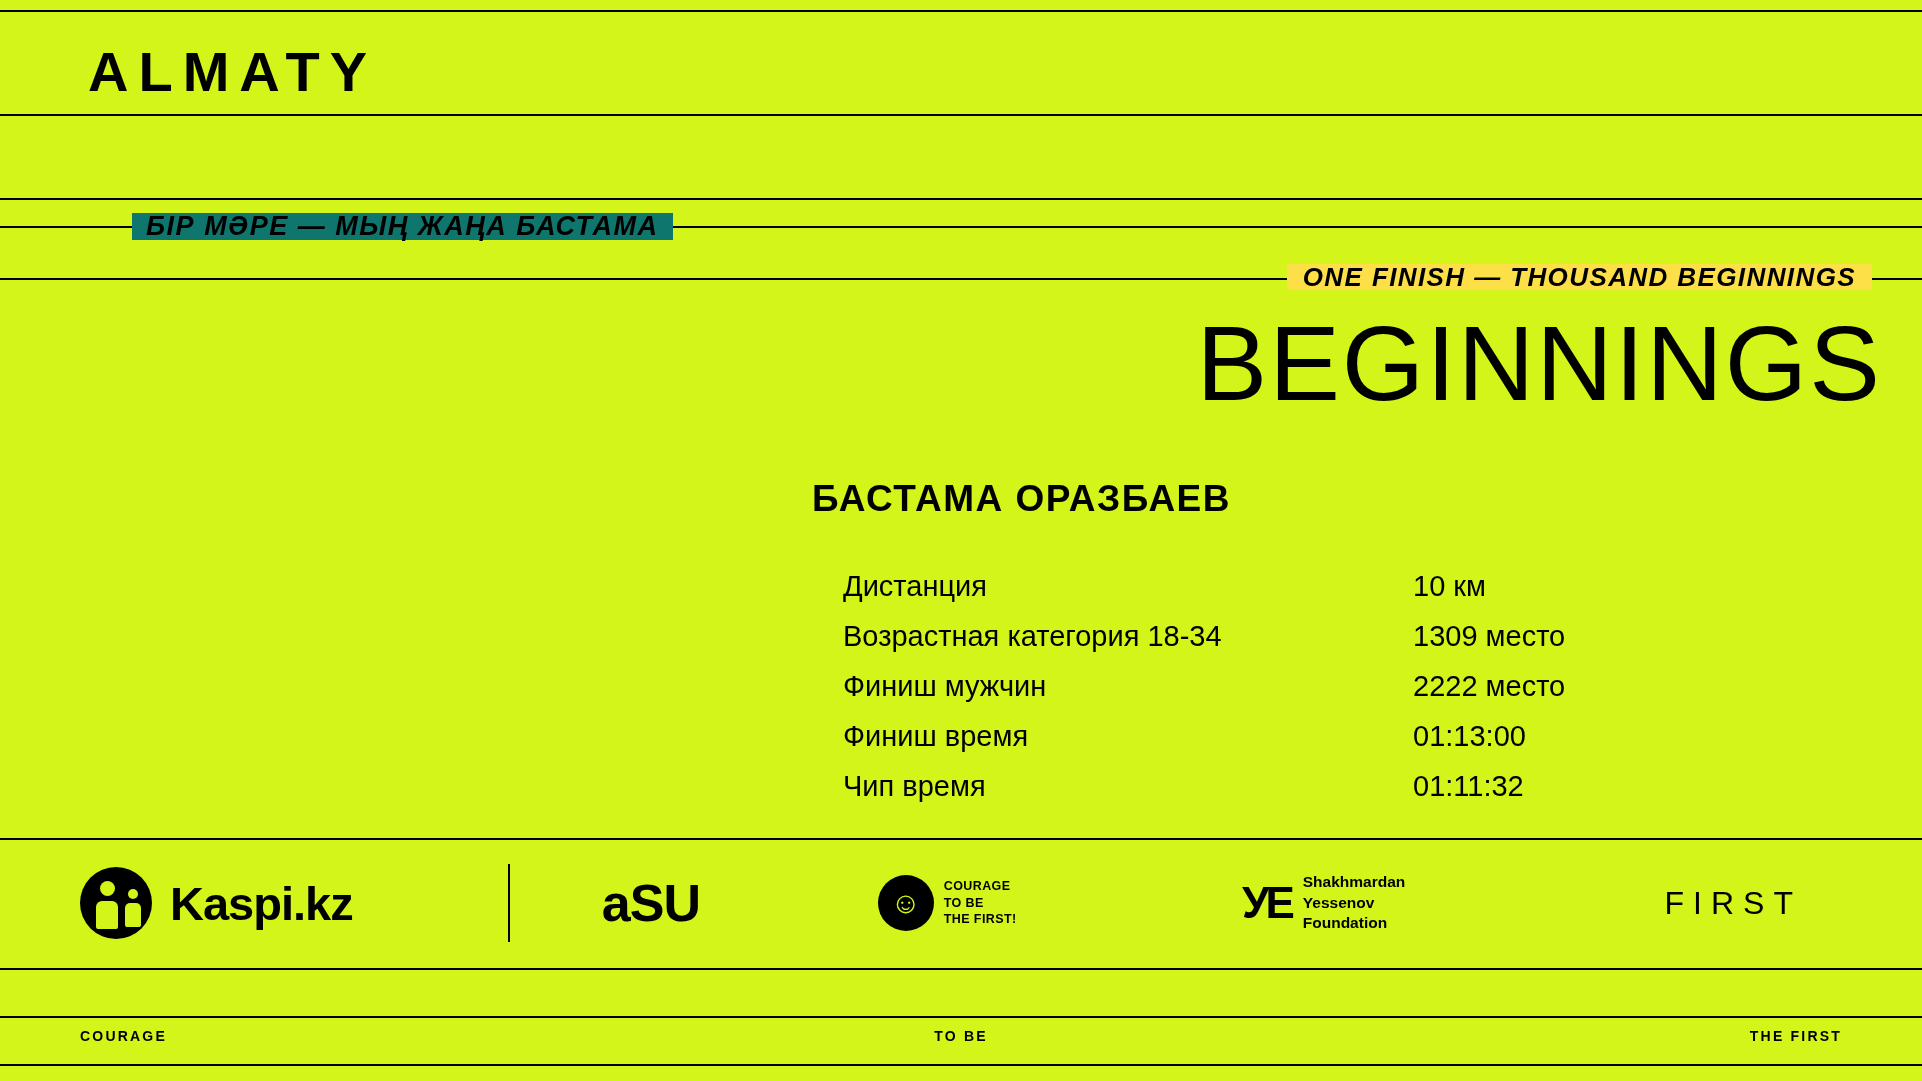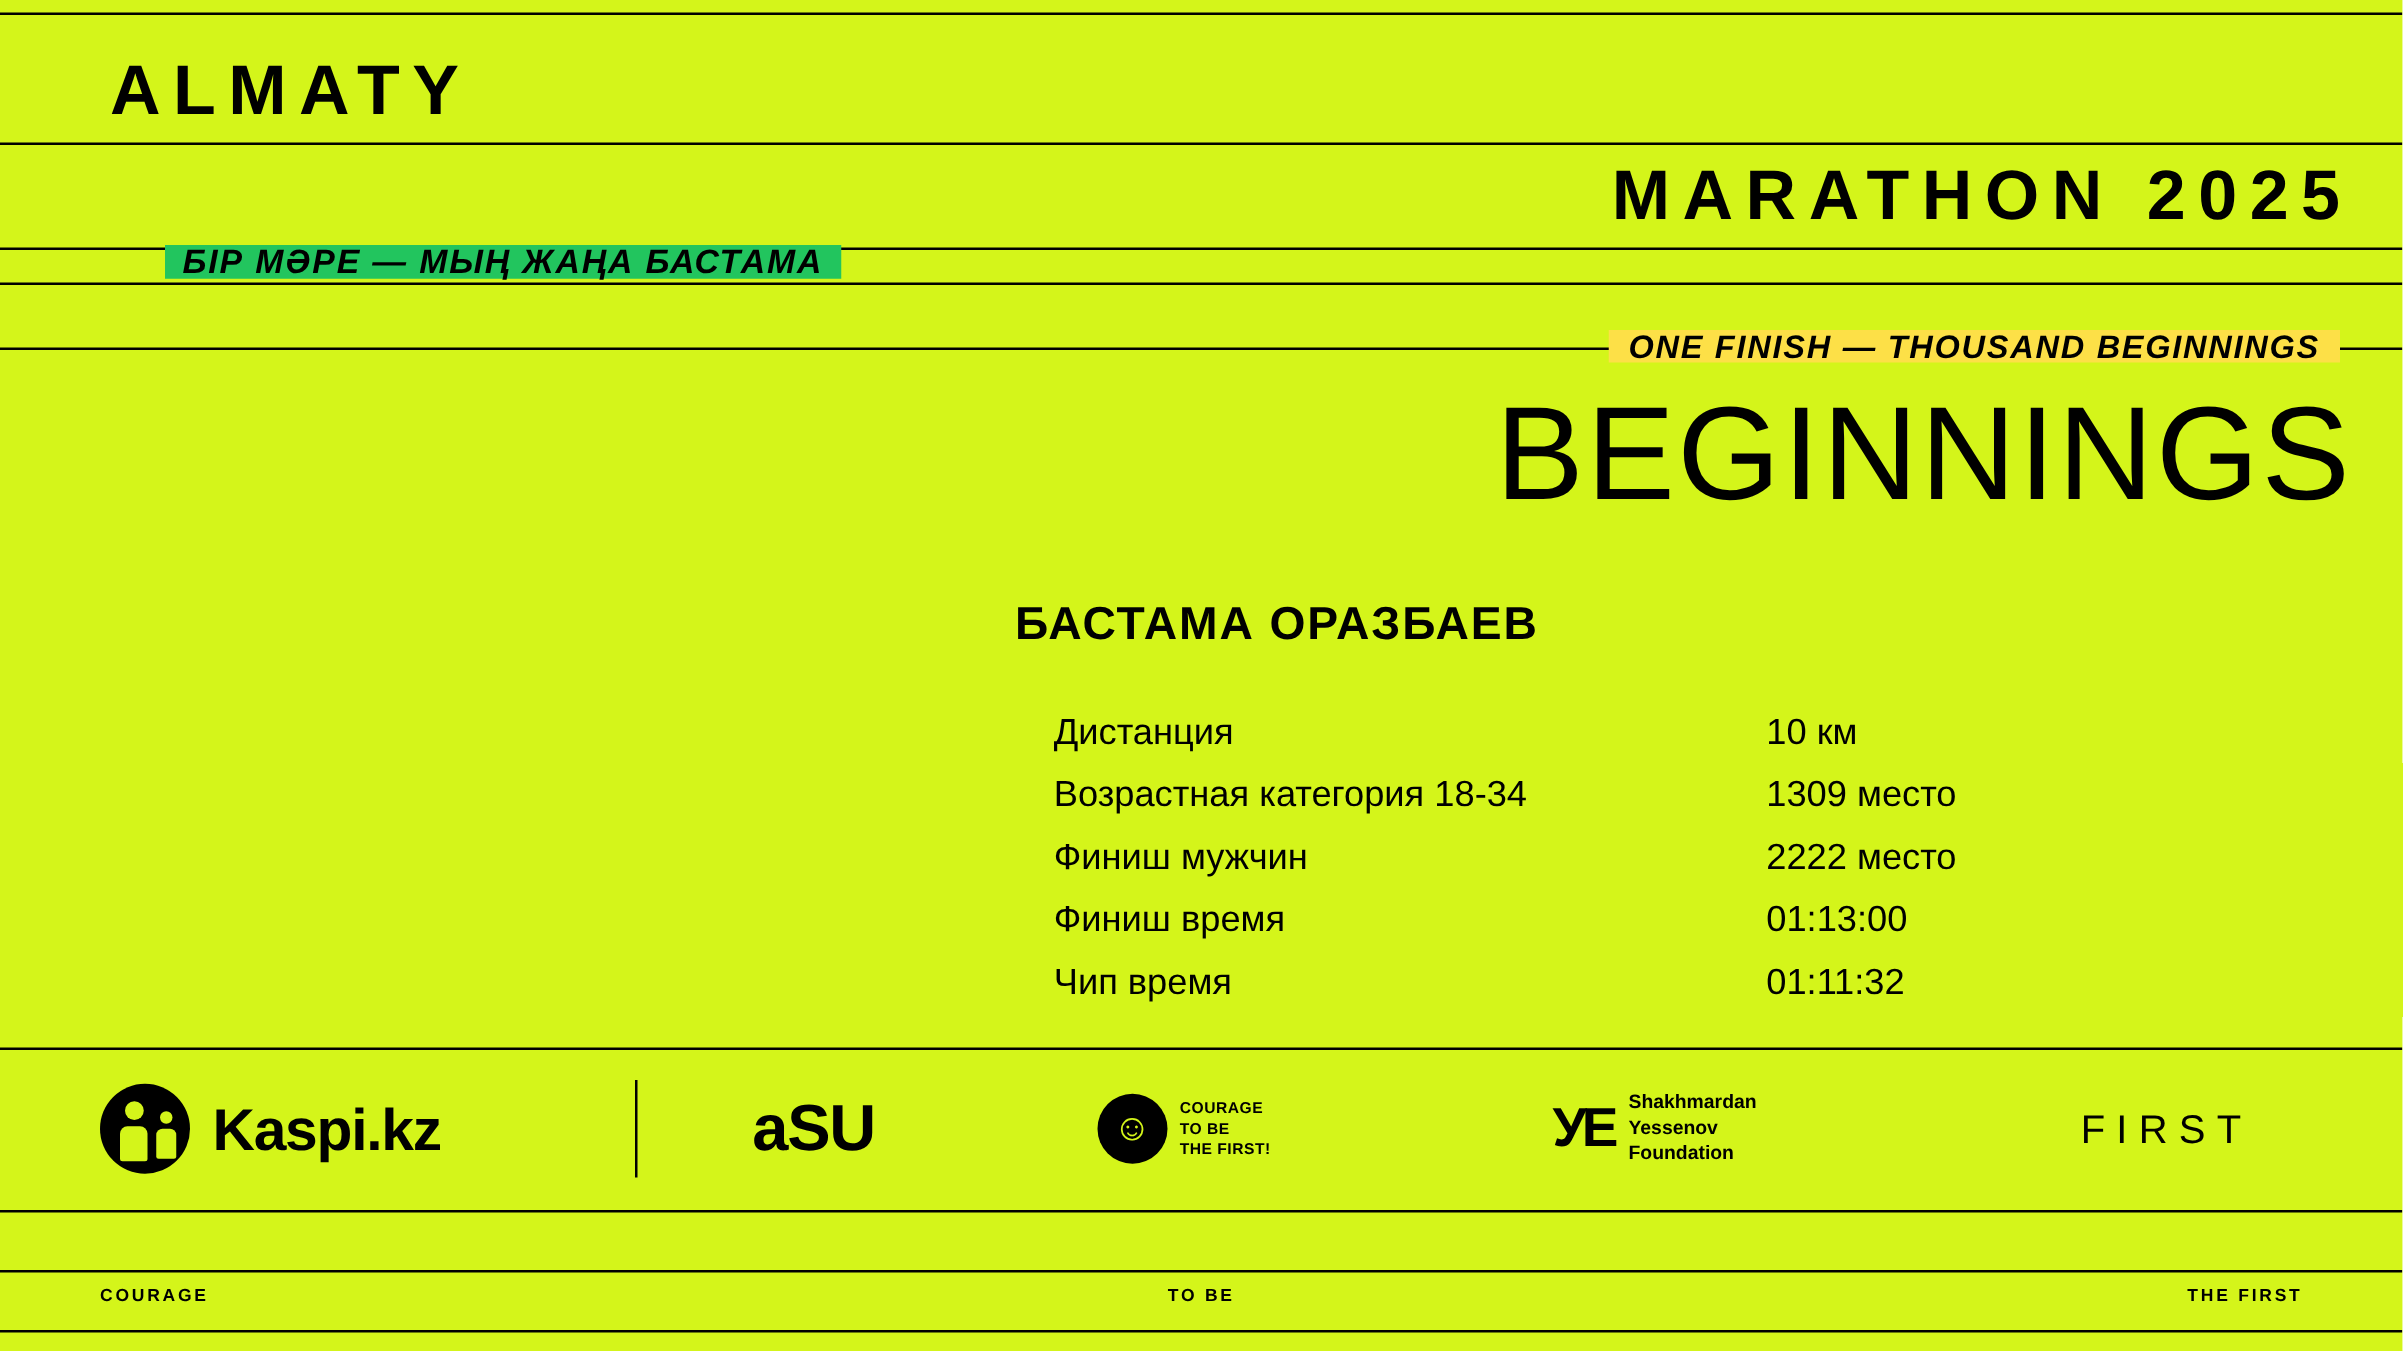--- a/index.html
+++ b/index.html
@@ -44,27 +44,27 @@
     font-size: 56px;
     font-weight: 700;
     letter-spacing: 10px;
     line-height: 1;
     white-space: nowrap;
     text-align: right;
   }
   .slogan-kz {
     position: absolute;
     left: 132px;
-    top: 196px;
+    top: 213px;
     font-size: 27px;
     font-weight: 700;
     font-style: italic;
     letter-spacing: 1.5px;
     line-height: 1;
-    background: #22c55e;
+    background: #0f766e;
     padding: 0 14px;
     white-space: nowrap;
   }
   .slogan-en {
     position: absolute;
     right: 50px;
     top: 264px;
     font-size: 26px;
     font-weight: 700;
     font-style: italic;
@@ -283,21 +283,20 @@
   <div class="hline" style="top:114px;"></div>
   <div class="hline" style="top:198px;"></div>
   <div class="hline" style="top:226px;"></div>
   <div class="hline" style="top:278px;"></div>
   <div class="hline" style="top:838px;"></div>
   <div class="hline" style="top:968px;"></div>
   <div class="hline" style="top:1016px;"></div>
   <div class="hline" style="top:1064px;"></div>
 
   <div class="almaty">ALMATY</div>
-  <div class="marathon">MARATHON 2025</div>
   <div class="slogan-kz">БІР МӘРЕ — МЫҢ ЖАҢА БАСТАМА</div>
   <div class="slogan-en">ONE FINISH — THOUSAND BEGINNINGS</div>
 
   <div class="title">BEGINNINGS</div>
 
   <div class="participant">БАСТАМА ОРАЗБАЕВ</div>
 
   <div class="results">
     <div class="result-row">
       <div class="result-label">Дистанция</div>

